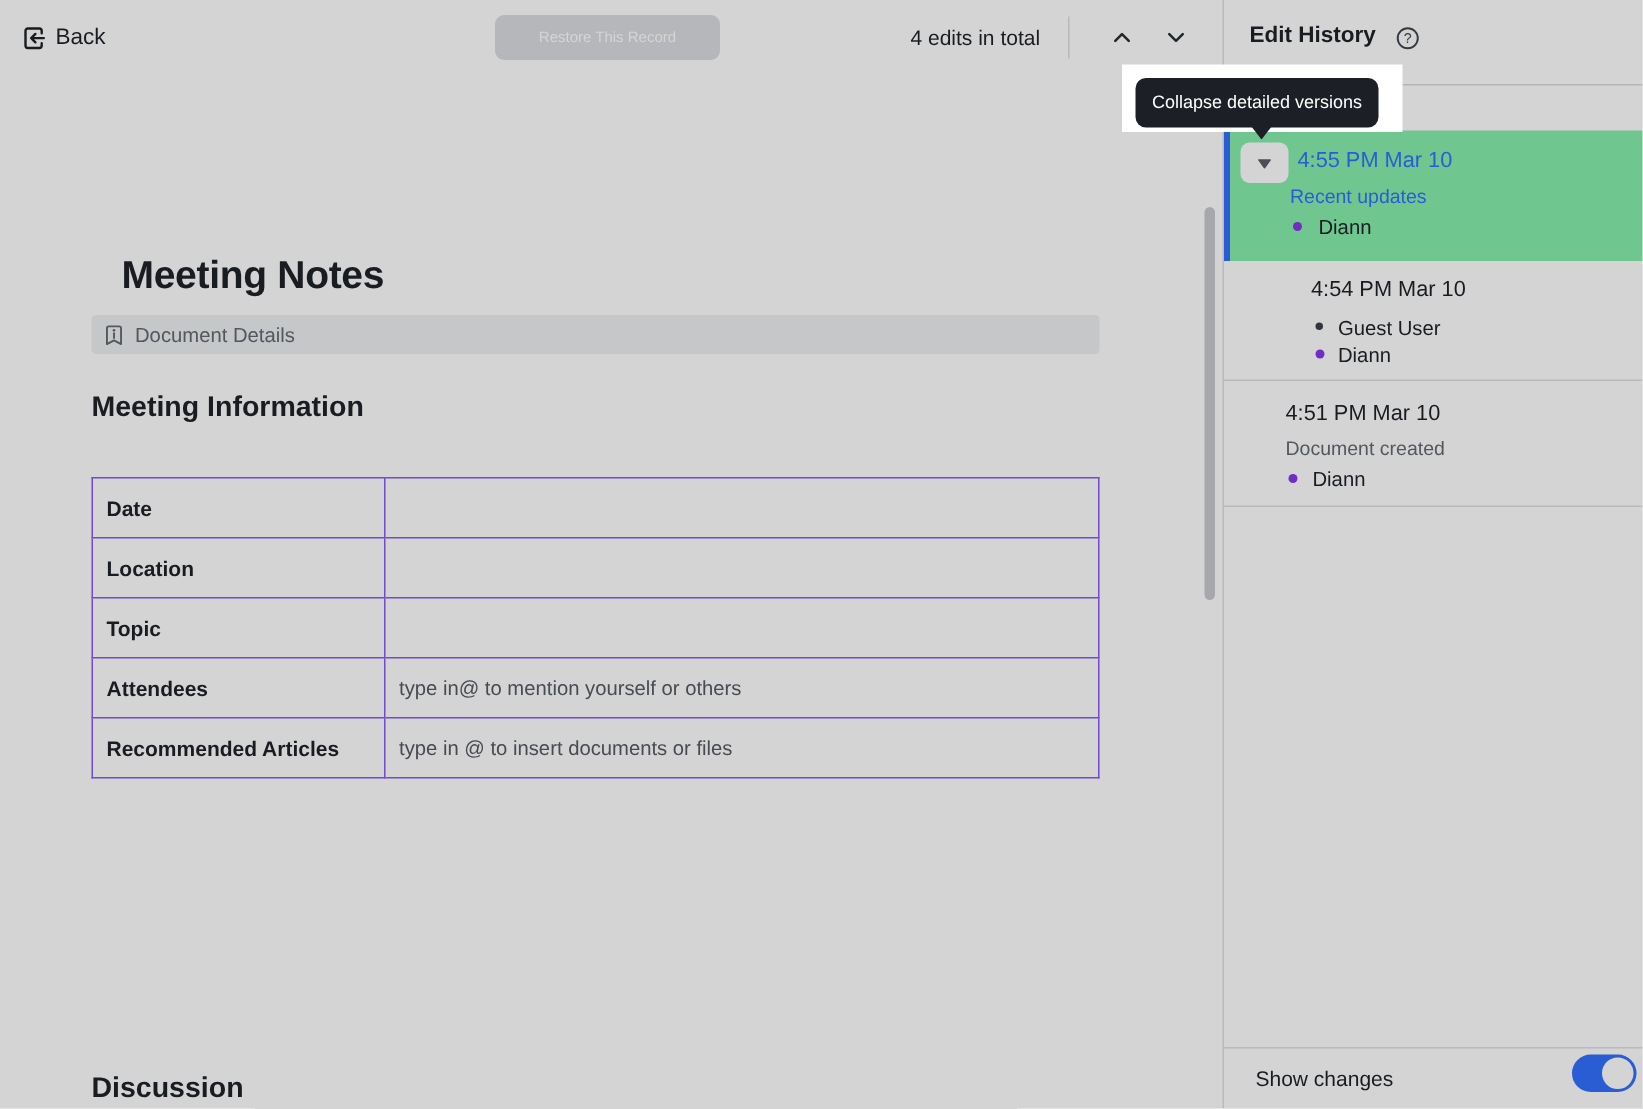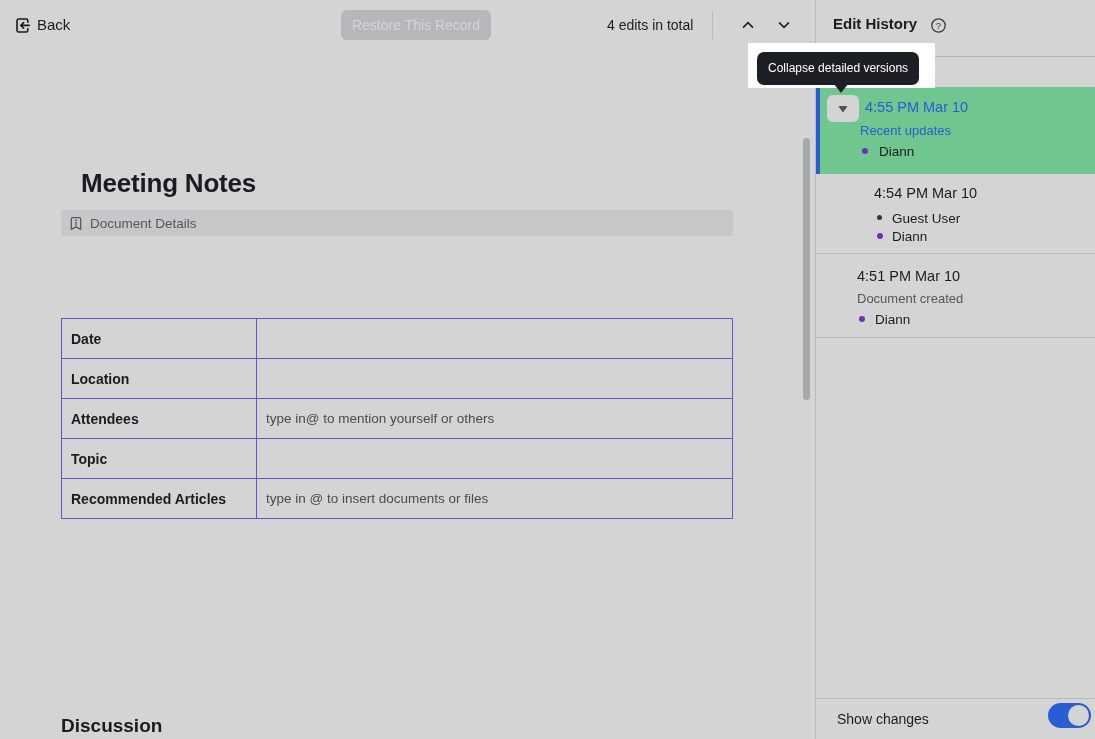--- a/index.html
+++ b/index.html
@@ -7,21 +7,21 @@
   body {
     font-family:"Liberation Sans", sans-serif;
     background:#ffffff; position:relative; color:#1f2329;
   }
 
   
   .topbar { position:absolute; left:0; top:0; width:815px; height:50px; background:#ffffff; }
   .back-btn { position:absolute; left:14px; top:13px; height:24px; display:flex; align-items:center; gap:6px; cursor:pointer; }
   .back-btn span { font-size:15px; line-height:24px; color:#1f2329; }
   .restore-btn { position:absolute; left:330px; top:10px; width:150px; height:30px; border-radius:6px;
-    background:#dadde1; color:#ffffff; font-size:14px; display:flex; align-items:center; justify-content:center;margin-left:11px; }
+    background:#dadde1; color:#ffffff; font-size:10px; display:flex; align-items:center; justify-content:center; }
   .edits-total { position:absolute; left:607px; top:17px; font-size:14px; line-height:16px; color:#1f2329; }
   .tb-divider { position:absolute; left:712px; top:11px; width:1px; height:28px; background:#dee0e3; }
   .nav-chev { position:absolute; top:13px; width:26px; height:24px; display:flex; align-items:center; justify-content:center; cursor:pointer; }
   .nav-up { left:735px; } .nav-down { left:771px; }
 
   
   .doc { position:absolute; left:0; top:50px; width:815px; height:689px; background:#ffffff; }
   .doc-title { position:absolute; left:61px; top:113px; font-size:26px; line-height:40px; font-weight:700; letter-spacing:-0.2px;margin-left:20px; }
   .details-bar { position:absolute; left:61px; top:160px; width:672px; height:26px; background:#eff0f2; border-radius:3px;
     display:flex; align-items:center; gap:7px; padding-left:8px; }
@@ -100,38 +100,39 @@
 
   <div class="details-bar">
     <svg width="14" height="15" viewBox="0 0 14 15">
       <path d="M3.6 1.6 h6.8 a1.3 1.3 0 0 1 1.3 1.3 V13.4 L7 10.9 2.3 13.4 V2.9 A1.3 1.3 0 0 1 3.6 1.6 z" fill="none" stroke="#646a73" stroke-width="1.25" stroke-linejoin="round"></path>
       <circle cx="7" cy="4.2" r="0.9" fill="#646a73"></circle>
       <path d="M7 6.2 v3.1" stroke="#646a73" stroke-width="1.25" stroke-linecap="round"></path>
     </svg>
     <span>Document Details</span>
   </div>
 
+  <div class="h2 h2-meeting">Meeting Information</div>
 
   <table class="doc-table">
     <tbody>
       <tr>
         <td class="lbl">Date</td>
         <td class="val"></td>
       </tr>
       <tr>
         <td class="lbl">Location</td>
         <td class="val"></td>
       </tr>
       <tr>
+        <td class="lbl">Topic</td>
+        <td class="val"></td>
+      </tr>
+      <tr>
         <td class="lbl">Attendees</td>
         <td class="val">type in@ to mention yourself or others</td>
-      </tr>
-      <tr>
-        <td class="lbl">Topic</td>
-        <td class="val"></td>
       </tr>
       <tr>
         <td class="lbl">Recommended Articles</td>
         <td class="val">type in @ to insert documents or files</td>
       </tr>
     </tbody>
   </table>
 
   <div class="h2 h2-discussion">Discussion</div>
 

